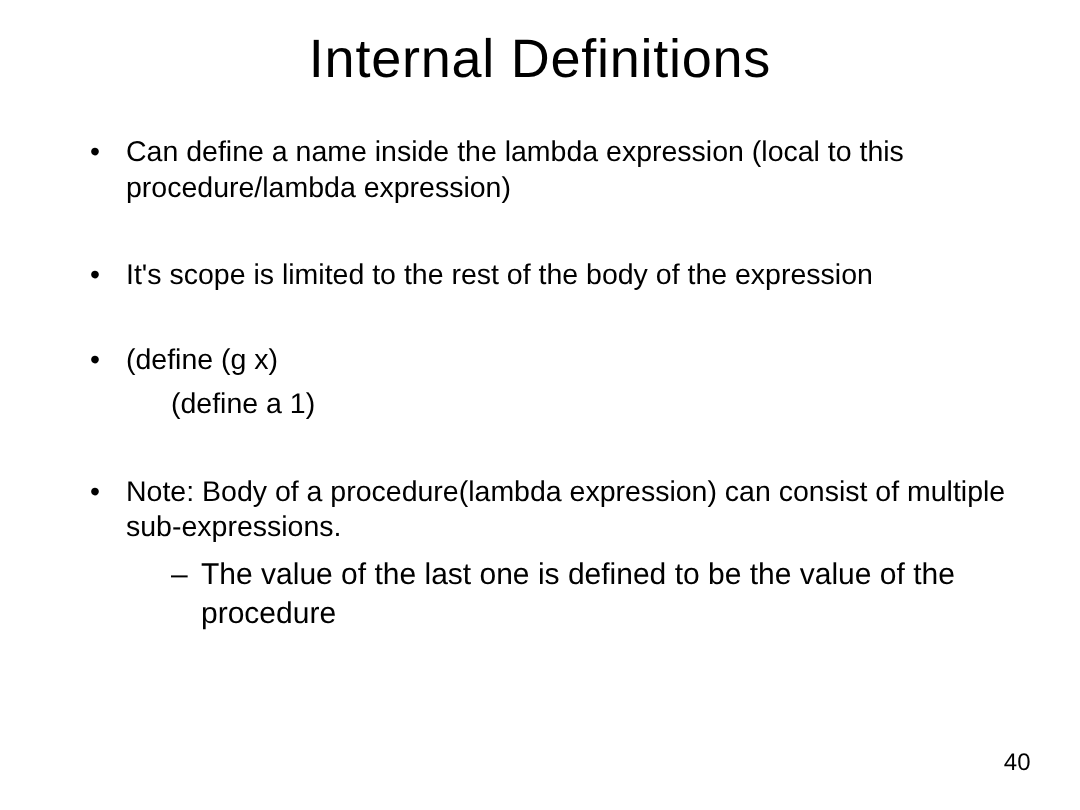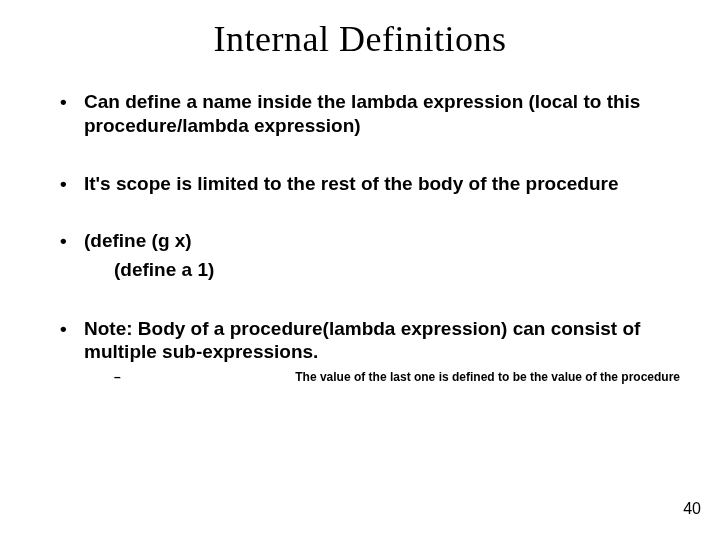--- a/index.html
+++ b/index.html
@@ -18,34 +18,32 @@
     box-sizing: border-box;
     padding: 18px 40px 30px 40px;
     position: relative;
   }
   .title {
     text-align: center;
     font-size: 36px;
     font-weight: 400;
     margin: 0 0 30px 0;
     letter-spacing: 0.5px;
-    font-family: Liberation Serif, serif;
   }
   ul.top {
     margin: 0;
     padding: 0 0 0 20px;
     list-style: none;
   }
   ul.top > li {
     position: relative;
     padding-left: 24px;
     margin-bottom: 34px;
     font-size: 19px;
     line-height: 1.25;
-    font-weight: bold;
   }
   ul.top > li::before {
     content: "•";
     position: absolute;
     left: 0;
     top: 0;
     font-size: 19px;
   }
   .codeblock {
     margin-top: 4px;
@@ -54,52 +52,51 @@
     line-height: 1.35;
   }
   ul.sub {
     margin: 6px 0 0 0;
     padding: 0 0 0 30px;
     list-style: none;
   }
   ul.sub > li {
     position: relative;
     padding-left: 20px;
-    font-size: 12px;
+    font-size: 20px;
     line-height: 1.3;
-    text-align: right;
   }
   ul.sub > li::before {
     content: "–";
     position: absolute;
     left: 0;
     top: 0;
   }
   .pagenum {
     position: absolute;
     bottom: 22px;
-    right: 19px;
+    right: 33px;
     font-size: 16px;
   }
 </style>
 </head>
 <body>
 
 <div class="slide">
 
   <h1 class="title">Internal Definitions</h1>
 
   <ul class="top">
 
     <li>
       <span>Can define a name inside the lambda expression (local to this procedure/lambda expression)</span>
     </li>
 
     <li>
-      <span>It's scope is limited to the rest of the body of  the procedure</span>
+      <span>It's scope is limited to the rest of the body of  the expression</span>
     </li>
 
     <li>
       <span>(define (g x)</span>
       <div class="codeblock">
         <div>(define a 1)</div>
       </div>
     </li>
 
     <li style="margin-bottom:27px;">

